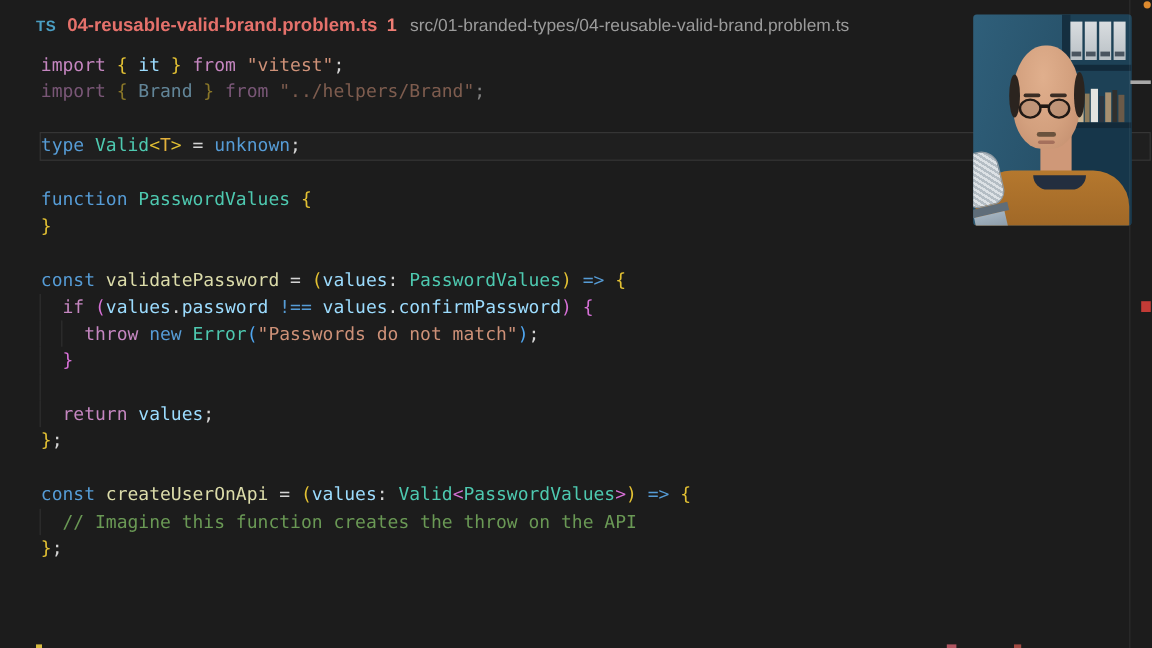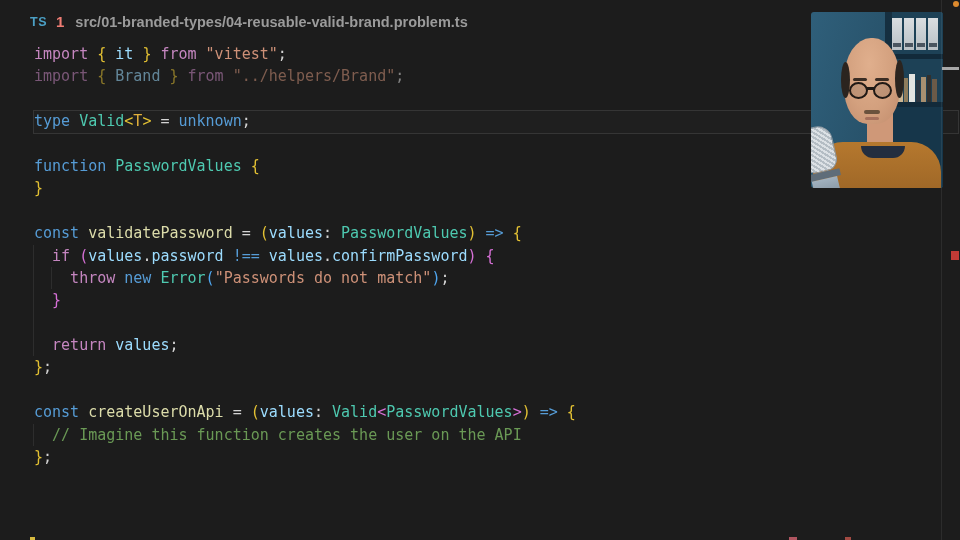--- a/index.html
+++ b/index.html
@@ -10,21 +10,21 @@
   }
 
   
   .topbar{
     position:absolute;left:0;top:0;width:960px;height:43px;
     display:flex;align-items:center;padding-left:30px;box-sizing:border-box;
   }
   .ts-badge{font-size:12.5px;font-weight:bold;letter-spacing:.5px;margin-right:9px;}
   .file-name{font-size:15.5px;font-weight:600;margin-right:8px;}
   .err-count{font-size:15px;font-weight:600;margin-right:11px;}
-  .crumb-path{font-size:14.5px;font-weight:700;}
+  .crumb-path{font-size:14.5px;font-weight:400;}
 
   
   .current-line-box{
     position:absolute;left:33px;top:110px;width:924px;height:22px;
     border:1px solid rgba(255,255,255,0.10);
     background:rgba(255,255,255,0.015);
     z-index:0;
   }
   .code-area{
     position:absolute;left:34px;top:43px;z-index:1;
@@ -90,20 +90,21 @@
     background:repeating-linear-gradient(45deg,#dce1e5 0 2px,#b4bdc4 2px 4px);
     border:1px solid #8f9aa3;}
   .mic-ring{width:34px;height:7px;background:#5f6d79;}
   .mic-body{width:26px;height:22px;margin-left:4px;background:linear-gradient(#a2b2bf,#7c8b98);}
 </style>
 </head>
 <body>
 
 <div class="topbar">
   <span class="ts-badge" style="color:var(--ts_icon)">TS</span>
+  <span class="file-name" style="color:var(--file_err)">04-reusable-valid-brand.problem.ts</span>
   <span class="err-count" style="color:var(--err_count)">1</span>
   <span class="crumb-path" style="color:var(--path_gray)">src/01-branded-types/04-reusable-valid-brand.problem.ts</span>
 </div>
 
 <div class="current-line-box"></div>
 <div class="code-area">
     <div class="line"><span style="color: rgb(197, 134, 192);">import </span><span style="color: rgb(226, 192, 51);">{</span><span style="color: rgb(156, 220, 254);"> it </span><span style="color: rgb(226, 192, 51);">}</span><span style="color: rgb(197, 134, 192);"> from </span><span style="color: rgb(206, 145, 120);">"vitest"</span><span style="color: rgb(212, 212, 212);">;</span></div>
     <div class="line dim"><span style="color: rgb(197, 134, 192);">import </span><span style="color: rgb(226, 192, 51);">{</span><span style="color: rgb(156, 220, 254);"> Brand </span><span style="color: rgb(226, 192, 51);">}</span><span style="color: rgb(197, 134, 192);"> from </span><span style="color: rgb(206, 145, 120);">"../helpers/Brand"</span><span style="color: rgb(212, 212, 212);">;</span></div>
     <div class="line"></div>
     <div class="line"><span style="color: rgb(86, 156, 214);">type </span><span style="color: rgb(78, 201, 176);">Valid</span><span style="color: rgb(226, 192, 51);">&lt;</span><span style="color: rgb(226, 176, 60);">T</span><span style="color: rgb(226, 192, 51);">&gt;</span><span style="color: rgb(212, 212, 212);"> = </span><span style="color: rgb(86, 156, 214);">unknown</span><span style="color: rgb(212, 212, 212);">;</span></div>
@@ -113,21 +114,21 @@
     <div class="line"></div>
     <div class="line"><span style="color: rgb(86, 156, 214);">const </span><span style="color: rgb(220, 220, 170);">validatePassword</span><span style="color: rgb(212, 212, 212);"> = </span><span style="color: rgb(226, 192, 51);">(</span><span style="color: rgb(156, 220, 254);">values</span><span style="color: rgb(212, 212, 212);">: </span><span style="color: rgb(78, 201, 176);">PasswordValues</span><span style="color: rgb(226, 192, 51);">)</span><span style="color: rgb(212, 212, 212);"> </span><span style="color: rgb(86, 156, 214);">=&gt;</span><span style="color: rgb(212, 212, 212);"> </span><span style="color: rgb(226, 192, 51);">{</span></div>
     <div class="line"><i class="guide g0"></i><span style="color: rgb(197, 134, 192);">  if </span><span style="color: rgb(214, 112, 214);">(</span><span style="color: rgb(156, 220, 254);">values</span><span style="color: rgb(212, 212, 212);">.</span><span style="color: rgb(156, 220, 254);">password</span><span style="color: rgb(86, 156, 214);"> !== </span><span style="color: rgb(156, 220, 254);">values</span><span style="color: rgb(212, 212, 212);">.</span><span style="color: rgb(156, 220, 254);">confirmPassword</span><span style="color: rgb(214, 112, 214);">)</span><span style="color: rgb(212, 212, 212);"> </span><span style="color: rgb(214, 112, 214);">{</span></div>
     <div class="line"><i class="guide g0"></i><i class="guide g1"></i><span style="color: rgb(197, 134, 192);">    throw </span><span style="color: rgb(86, 156, 214);">new </span><span style="color: rgb(78, 201, 176);">Error</span><span style="color: rgb(79, 166, 240);">(</span><span style="color: rgb(206, 145, 120);">"Passwords do not match"</span><span style="color: rgb(79, 166, 240);">)</span><span style="color: rgb(212, 212, 212);">;</span></div>
     <div class="line"><i class="guide g0"></i><span style="color: rgb(214, 112, 214);">  }</span></div>
     <div class="line"><i class="guide g0"></i></div>
     <div class="line"><i class="guide g0"></i><span style="color: rgb(197, 134, 192);">  return </span><span style="color: rgb(156, 220, 254);">values</span><span style="color: rgb(212, 212, 212);">;</span></div>
     <div class="line"><span style="color: rgb(226, 192, 51);">}</span><span style="color: rgb(212, 212, 212);">;</span></div>
     <div class="line"></div>
     <div class="line"><span style="color: rgb(86, 156, 214);">const </span><span style="color: rgb(220, 220, 170);">createUserOnApi</span><span style="color: rgb(212, 212, 212);"> = </span><span style="color: rgb(226, 192, 51);">(</span><span style="color: rgb(156, 220, 254);">values</span><span style="color: rgb(212, 212, 212);">: </span><span style="color: rgb(78, 201, 176);">Valid</span><span style="color: rgb(214, 112, 214);">&lt;</span><span style="color: rgb(78, 201, 176);">PasswordValues</span><span style="color: rgb(214, 112, 214);">&gt;</span><span style="color: rgb(226, 192, 51);">)</span><span style="color: rgb(212, 212, 212);"> </span><span style="color: rgb(86, 156, 214);">=&gt;</span><span style="color: rgb(212, 212, 212);"> </span><span style="color: rgb(226, 192, 51);">{</span></div>
-    <div class="line"><i class="guide g0"></i><span style="color: rgb(106, 153, 85);">  // Imagine this function creates the user on the API</span></div>
+    <div class="line"><i class="guide g0"></i><span style="color: rgb(106, 153, 85);">  // Imagine this function creates the throw on the API</span></div>
     <div class="line"><span style="color: rgb(226, 192, 51);">}</span><span style="color: rgb(212, 212, 212);">;</span></div>
     <div class="line"></div>
   </div>
 
 <div class="clip-frag" style="left:30px;width:5px;background:var(--frag_yellow)"></div>
 <div class="clip-frag" style="left:789px;width:8px;background:var(--frag_pink)"></div>
 <div class="clip-frag" style="left:845px;width:6px;background:var(--frag_red)"></div>
 
 <div class="rail"></div>
 <div class="ruler-cursor" style="background:var(--ruler_cursor)"></div>

